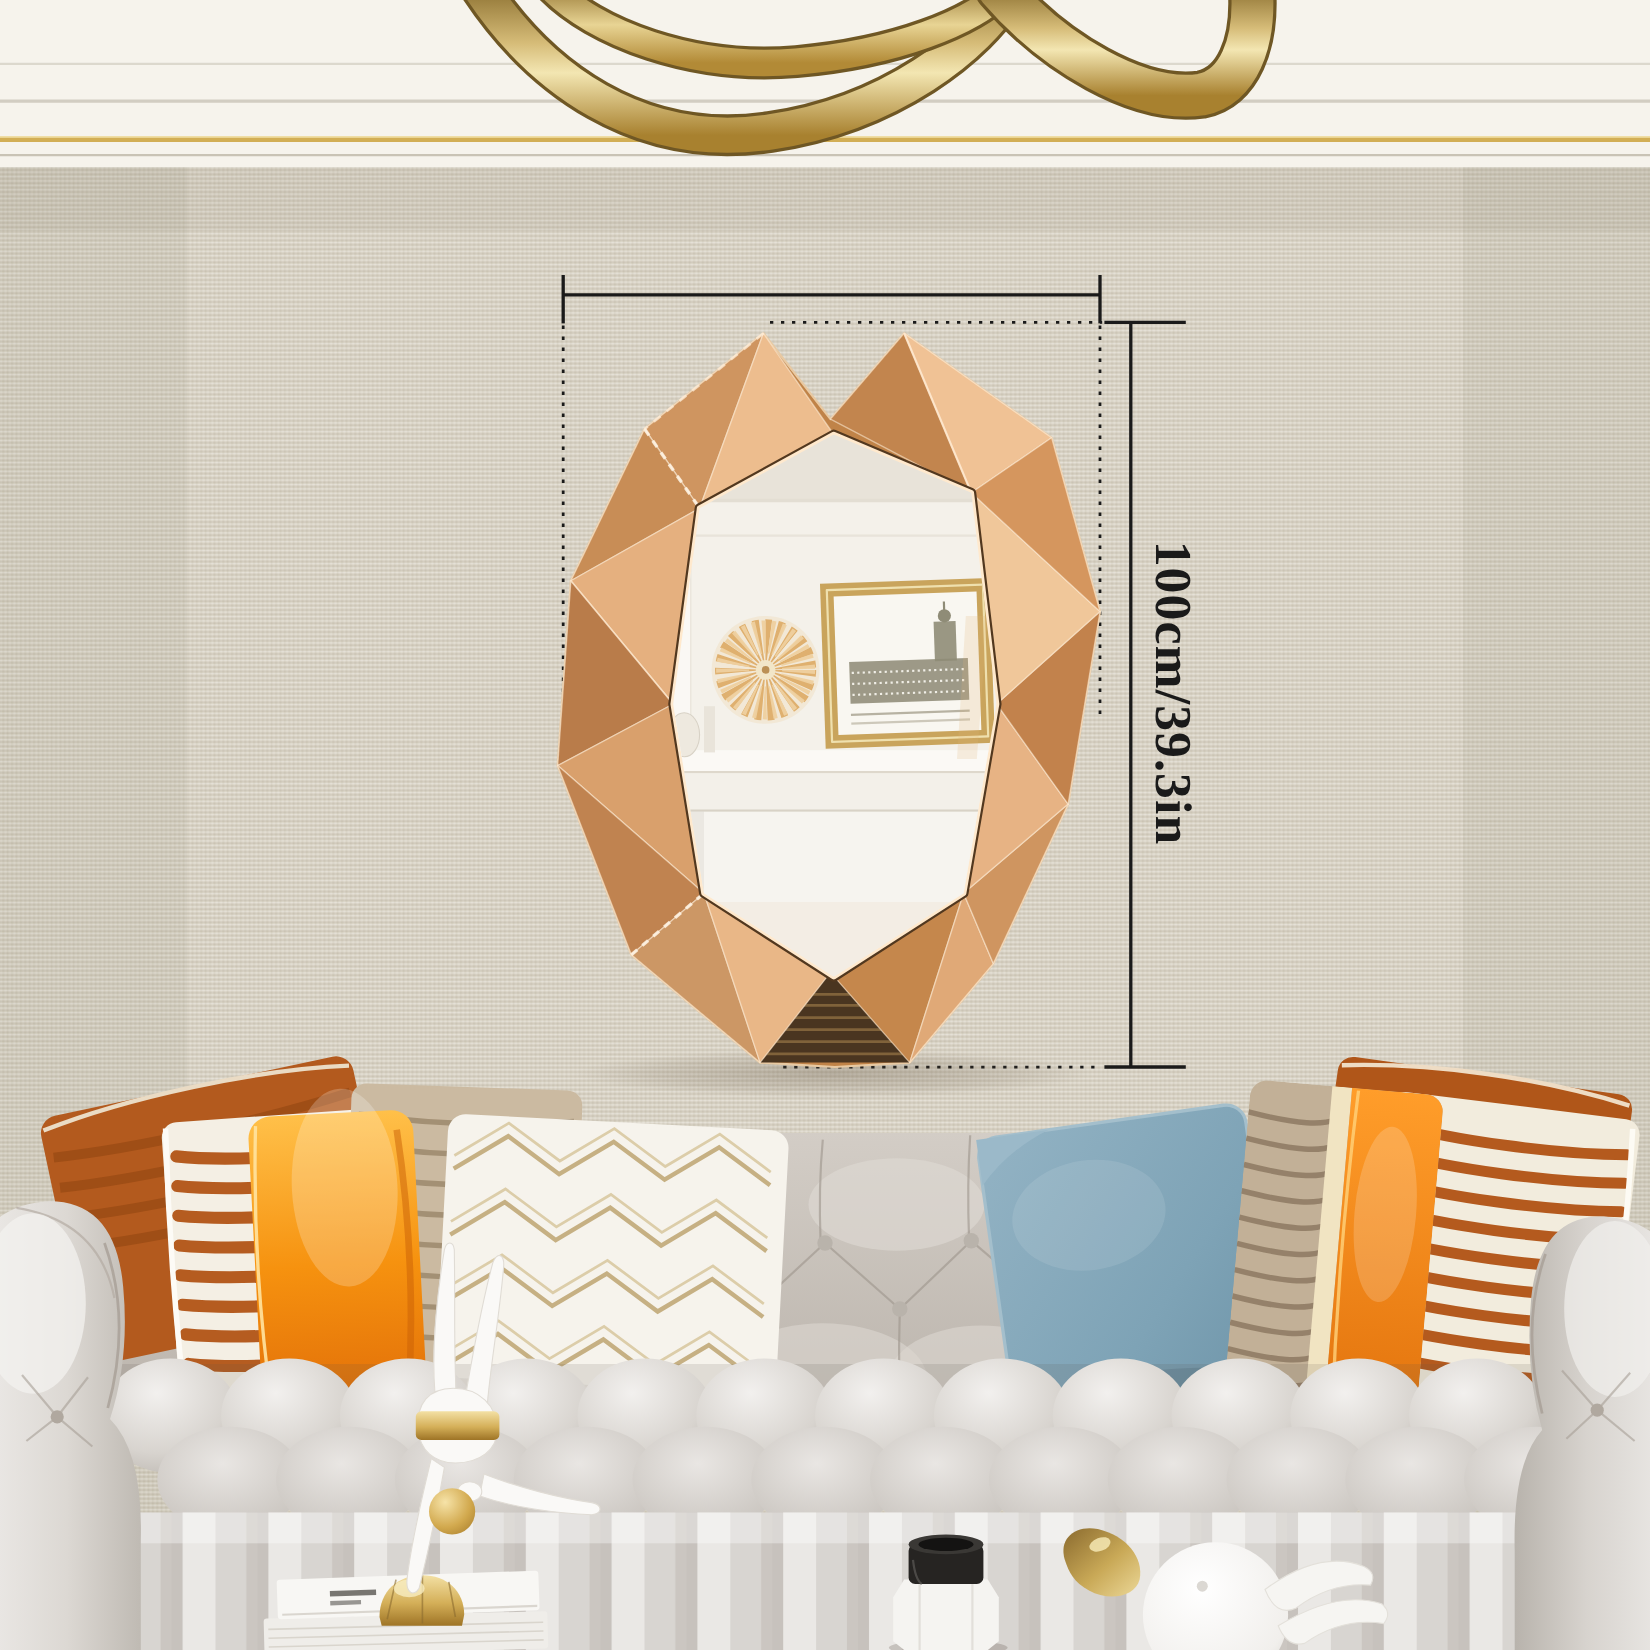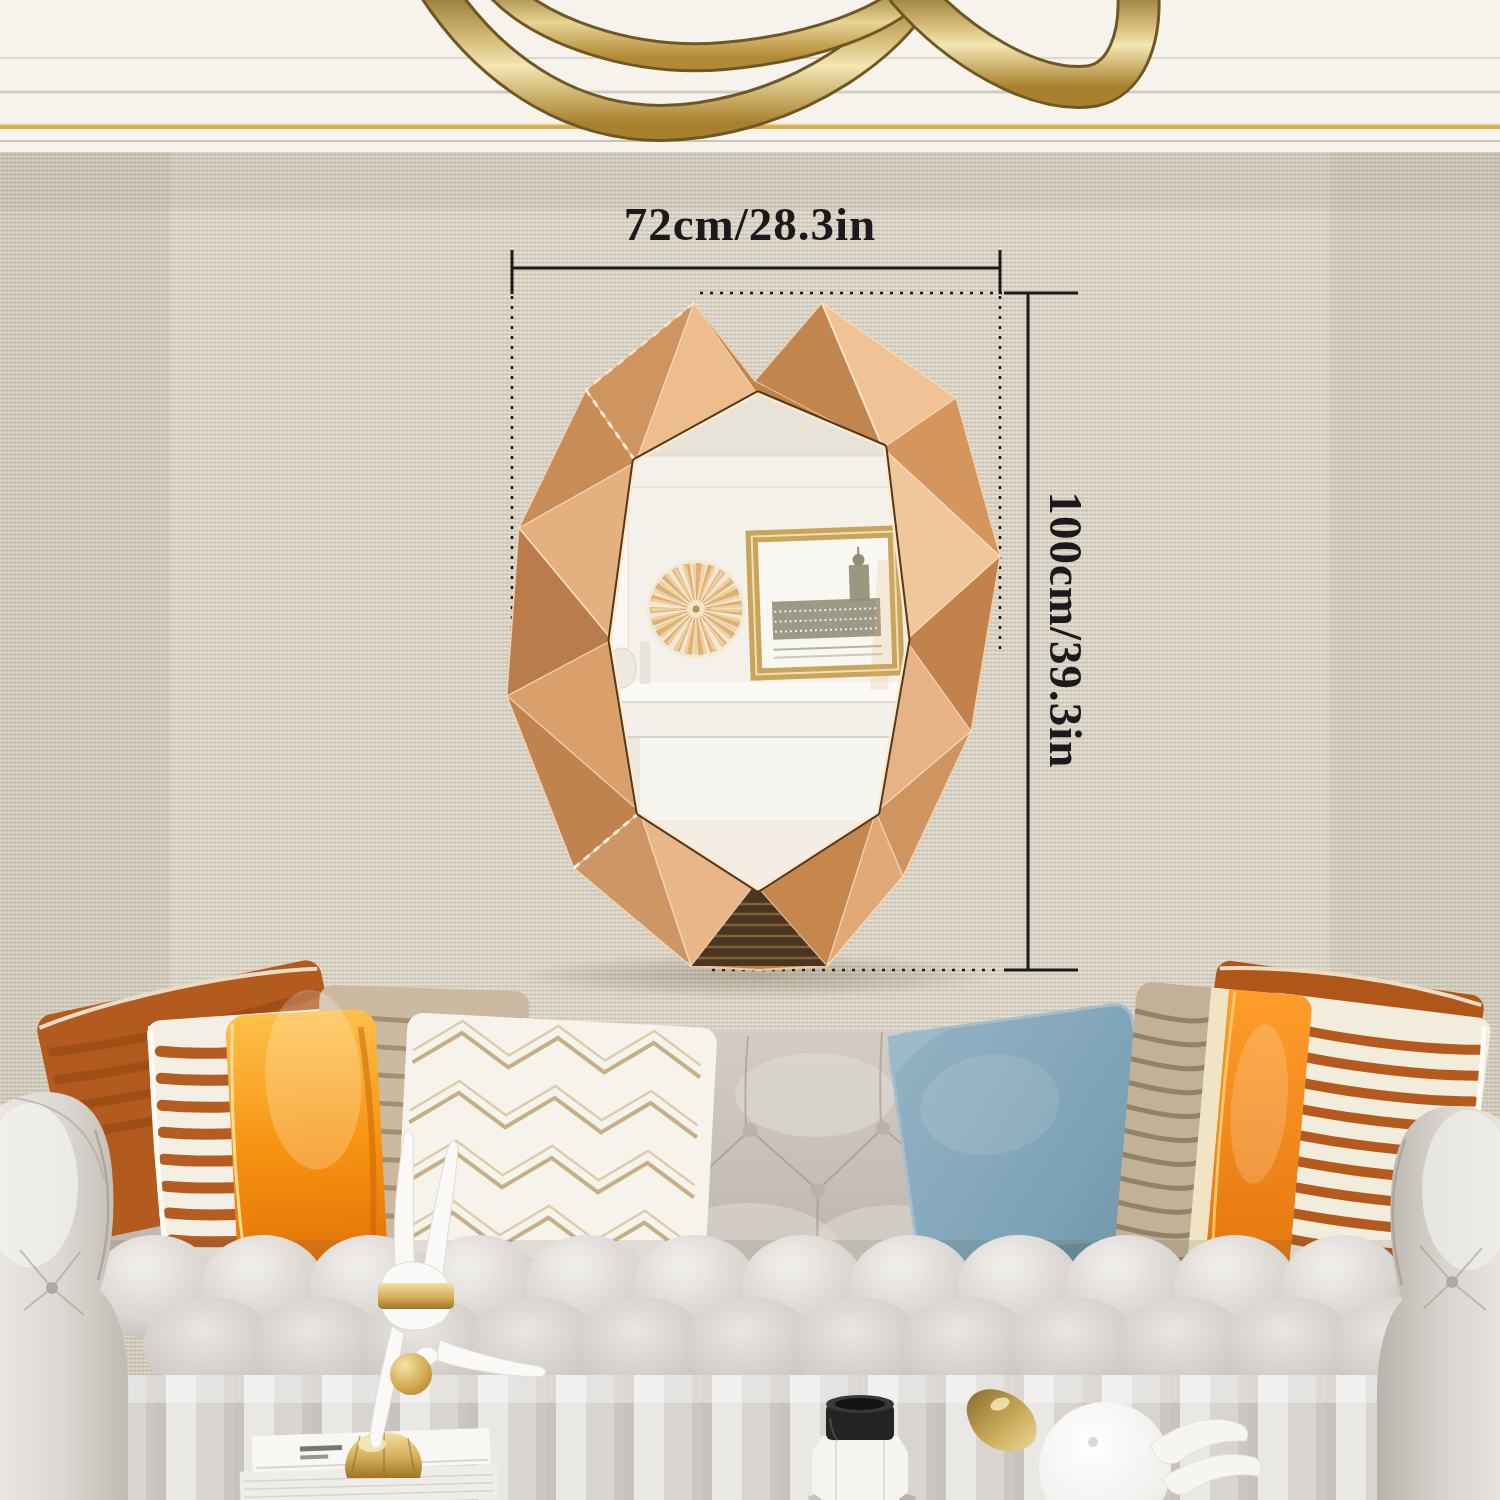--- a/index.html
+++ b/index.html
@@ -508,16 +508,15 @@
   <ellipse cx="1000" cy="1404" rx="10" ry="6" fill="#f4e7b4" opacity="0.85" transform="rotate(-20 1000 1404)"></ellipse>
   <circle cx="1105" cy="1468" r="66" fill="url(#ballGrad)"></circle>
   <circle cx="1093" cy="1442" r="5" fill="#dbd8d3"></circle>
   <g fill="#f6f5f2" stroke="#e3e0da" stroke-width="1">
     <path d="M1150,1445 Q1200,1408 1240,1424 Q1252,1430 1246,1441 Q1210,1438 1178,1462 Q1160,1470 1150,1445 Z"></path>
     <path d="M1162,1478 Q1216,1445 1256,1458 Q1266,1466 1258,1476 Q1220,1470 1186,1494 Q1170,1498 1162,1478 Z"></path>
   </g>
 </g>
 </svg>
 
-<div class="dim-label" id="dim-width-label">72cm/28.3in</div>
 <div class="dim-label" id="dim-height-label">100cm/39.3in</div>
 
 </div>
 
 </body></html>

